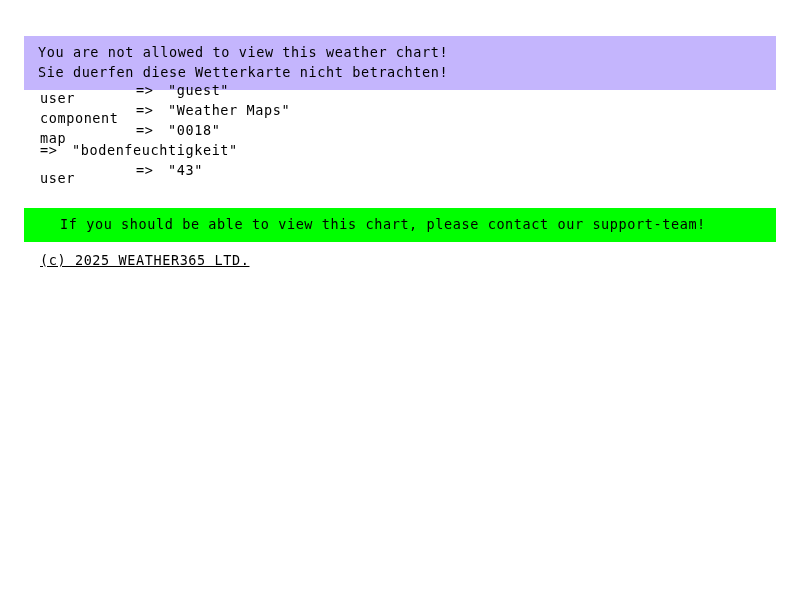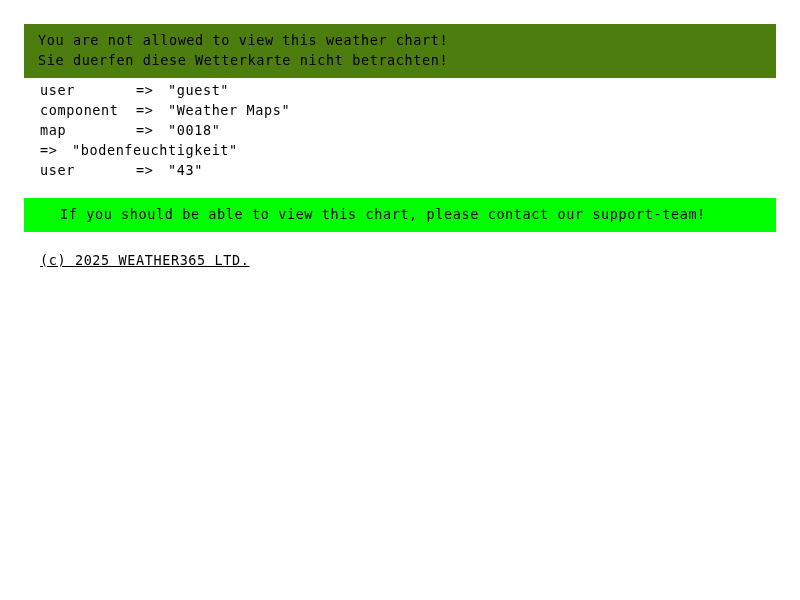--- a/index.html
+++ b/index.html
@@ -24,25 +24,25 @@
     height: 600px;
   }
   .banner {
     position: absolute;
     left: 24px;
     width: 752px;
     box-sizing: border-box;
     padding: 6px 14px 8px 14px;
   }
   .banner-error {
-    top: 24px;
-    background: #4d7c0f;
+    top: 36px;
+    background: #c4b5fd;
   }
   .banner-info {
-    top: 198px;
+    top: 208px;
     background: #00ff00;
     padding-left: 36px;
   }
   .banner-line {
     font-family: "DejaVu Sans Mono", monospace;
     font-size: 13.5px;
     line-height: 20px;
     letter-spacing: 0.6px;
     white-space: pre;
   }
@@ -55,20 +55,21 @@
     display: flex;
     line-height: 20px;
     height: 20px;
     white-space: pre;
     font-size: 13.5px;
     letter-spacing: 0.6px;
   }
   .param-key {
     width: 96px;
     flex: 0 0 96px;
+    margin-top: 8px;
   }
   .param-arrow {
     width: 32px;
     flex: 0 0 32px;
   }
   .param-val {
     flex: 1 1 auto;
   }
   .footer {
     position: absolute;

